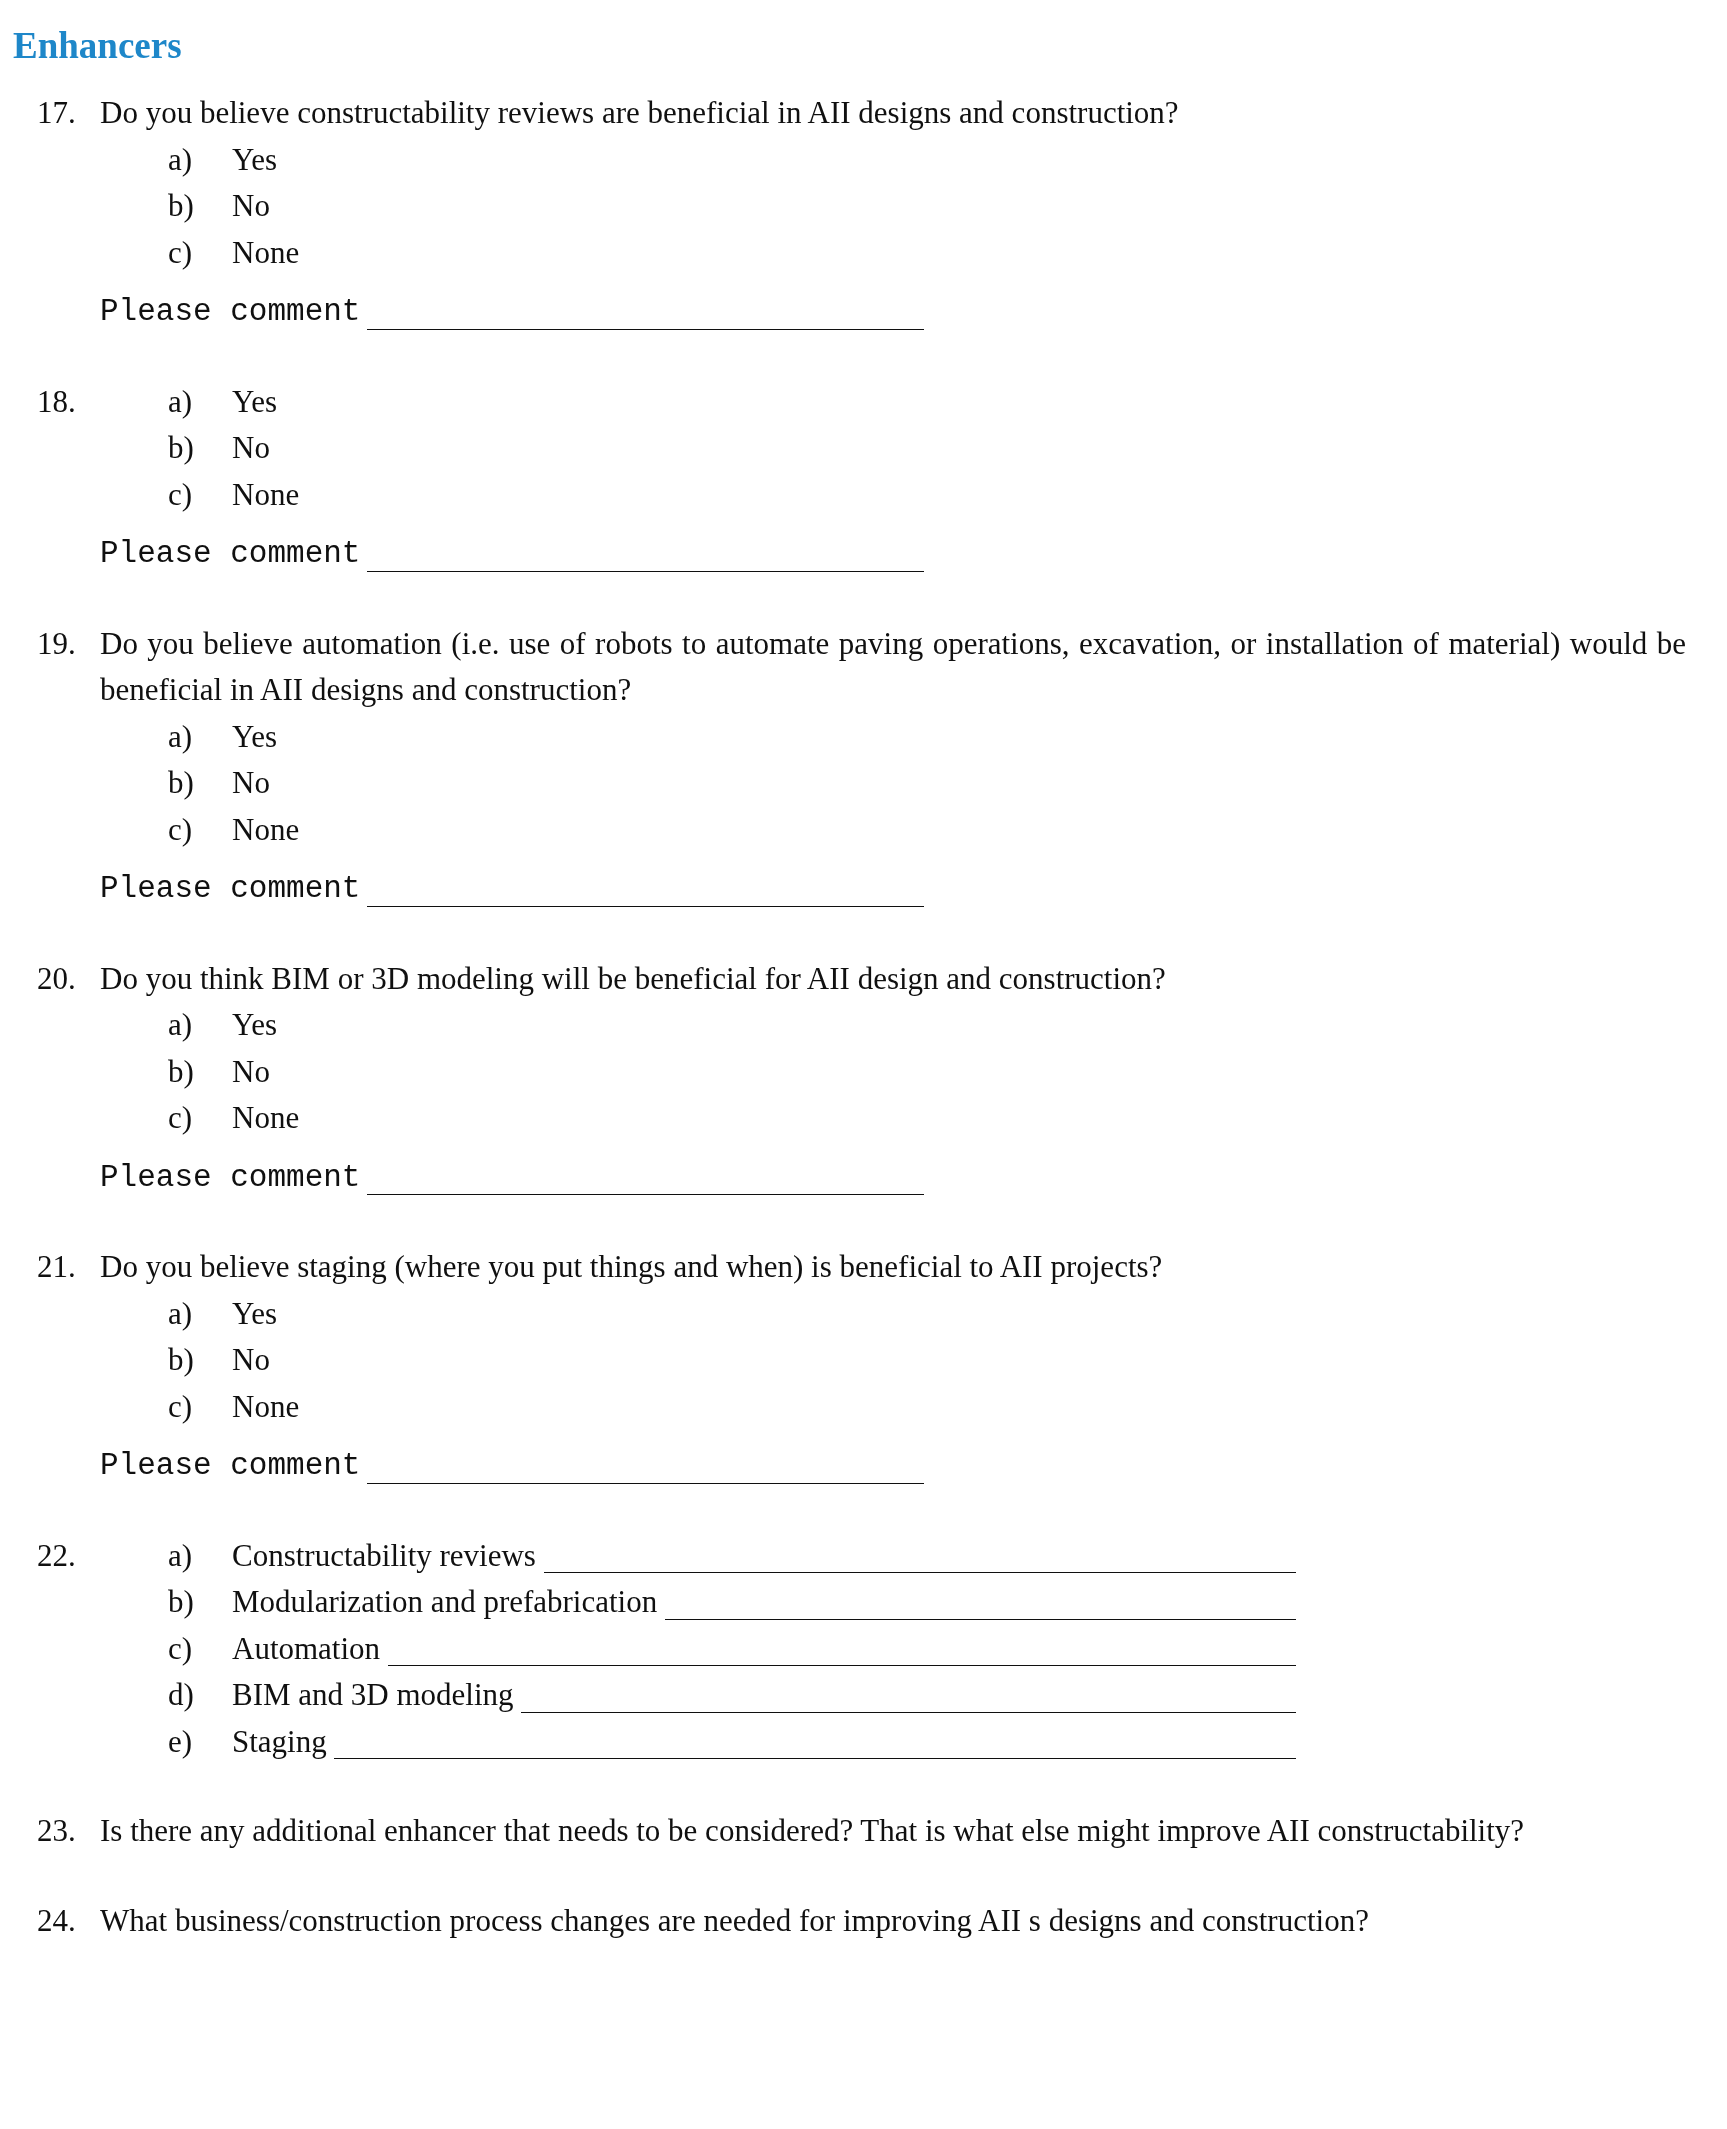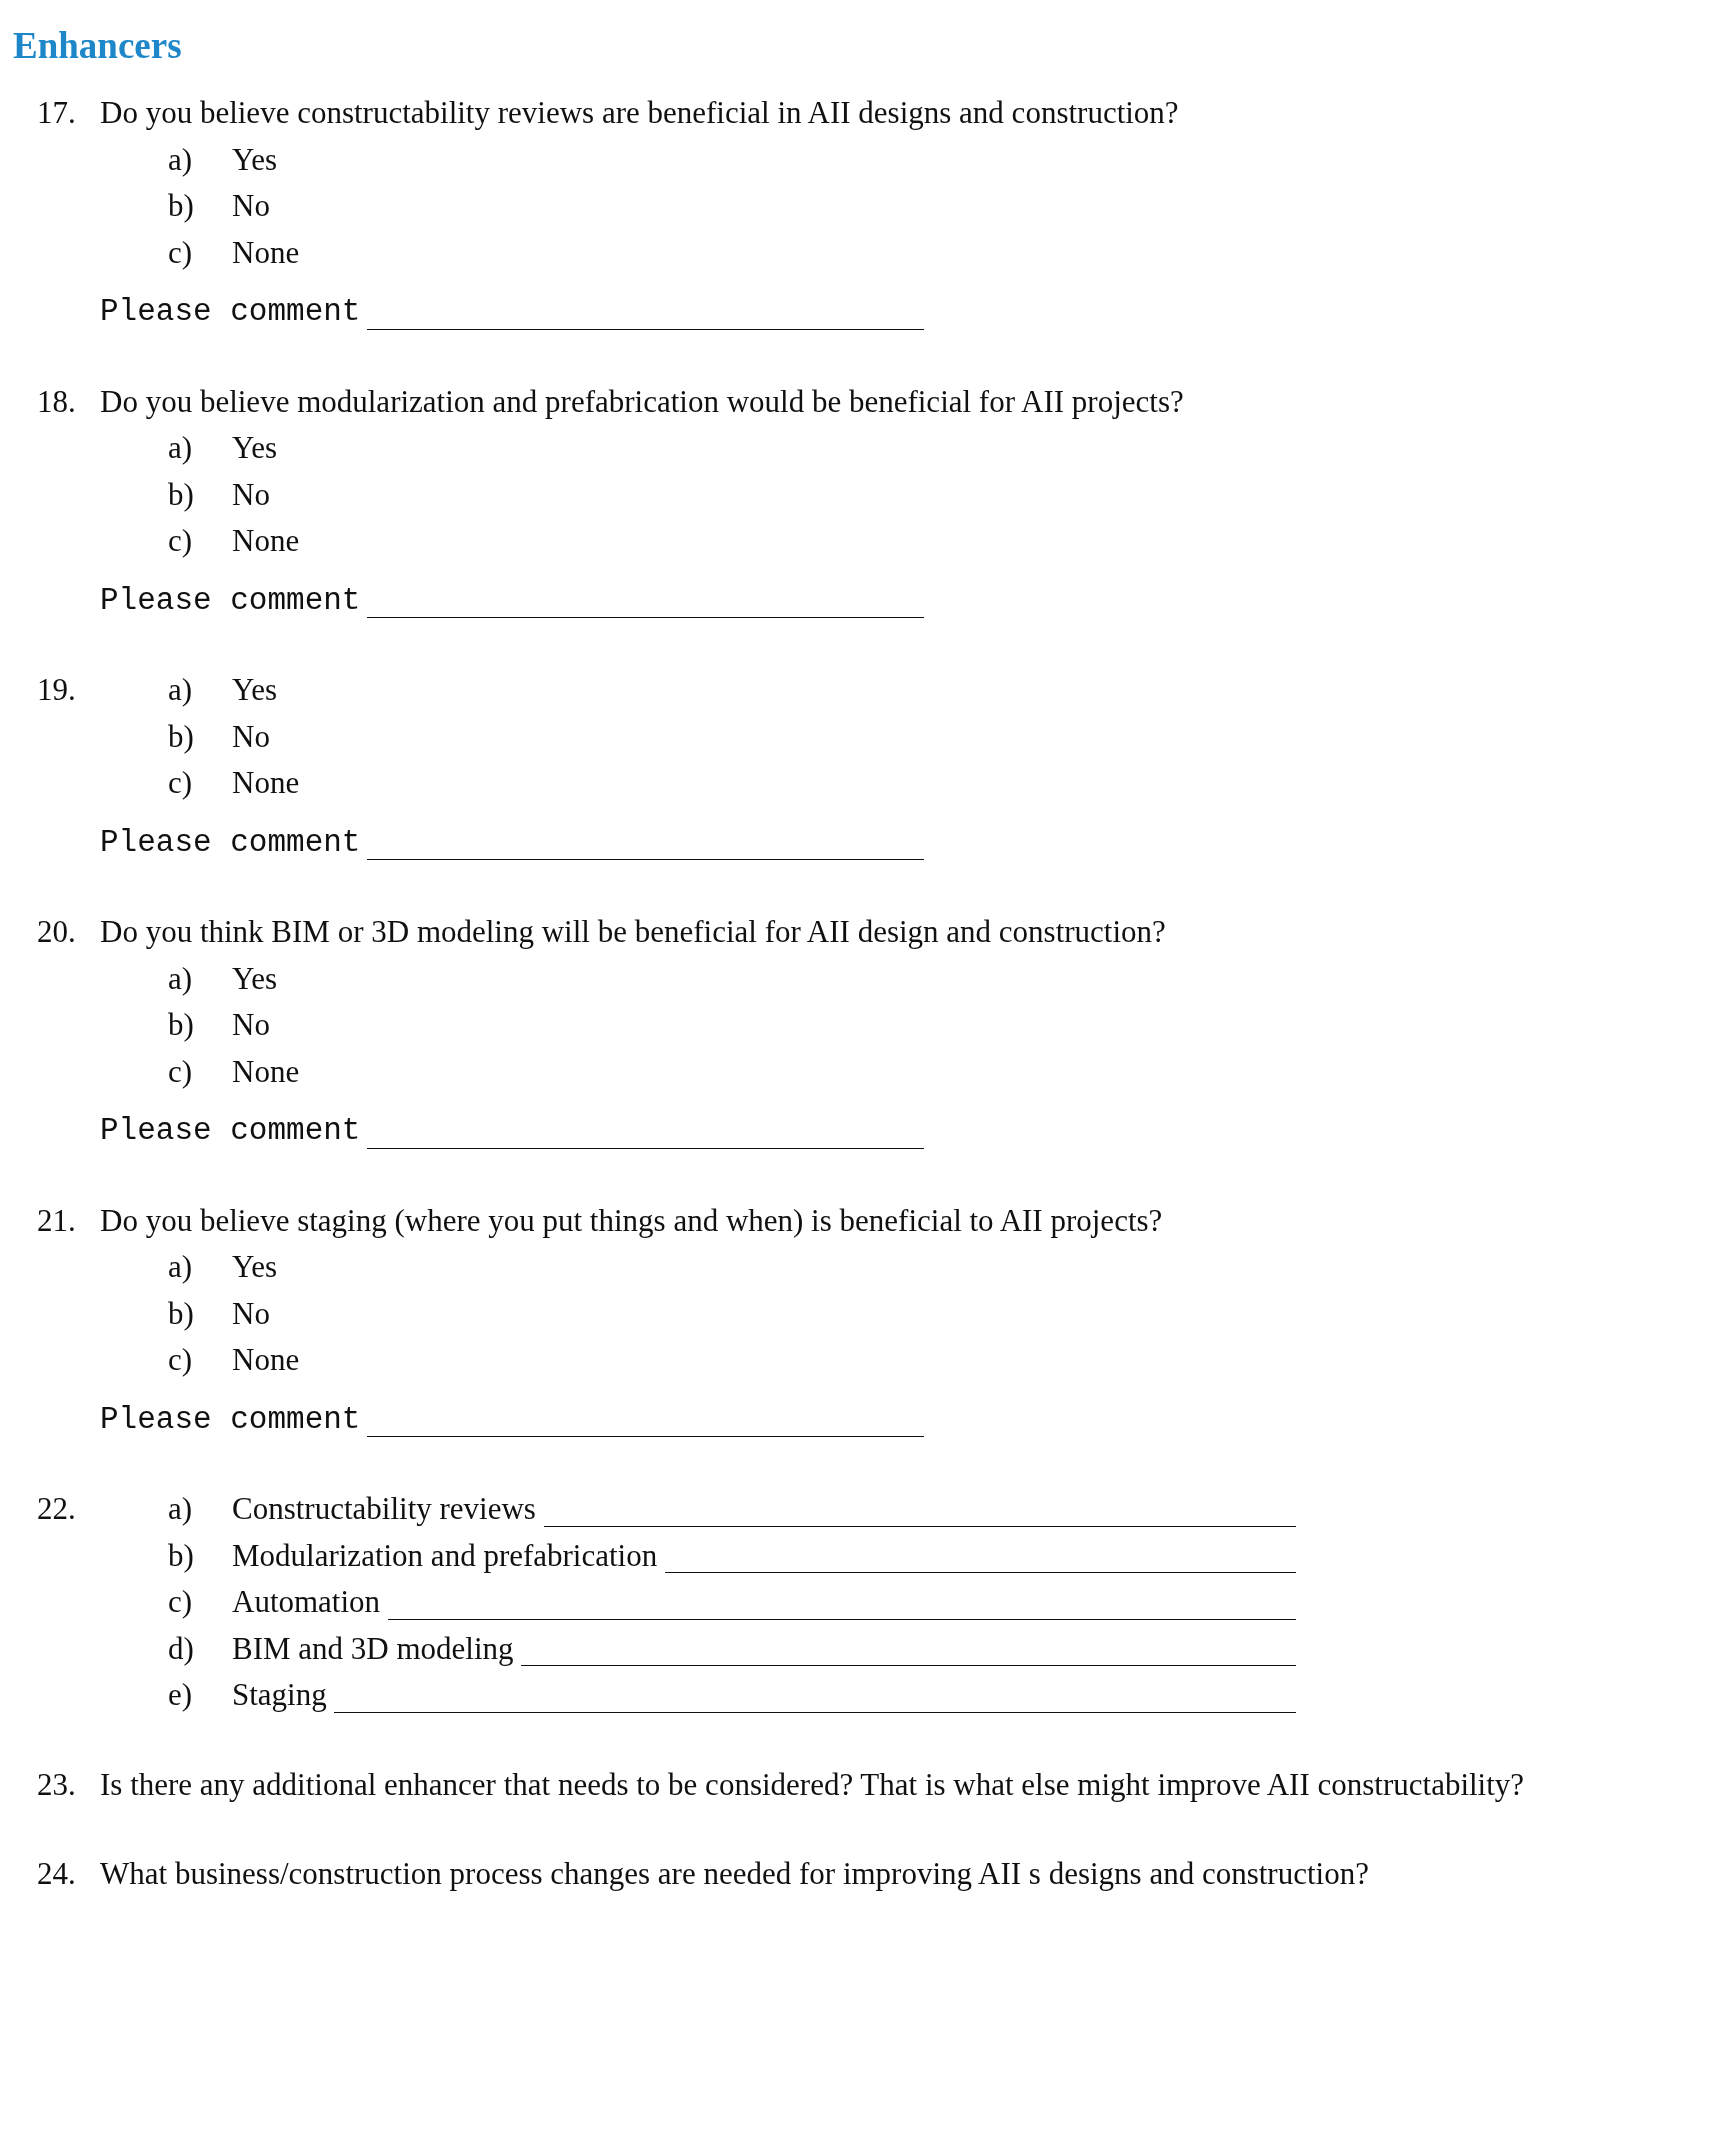--- a/index.html
+++ b/index.html
@@ -93,21 +93,20 @@
       <div class="comment-row">
         <span class="comment-label">Please comment</span>
         <span class="comment-line"></span>
       </div>
     </div>
   </section>
 
   <section class="question">
     <span class="q-num">18.</span>
     <div class="q-body">
-      <p class="q-text">Do you believe modularization and prefabrication would be beneficial for AII projects?</p>
       <div class="option">
         <span class="opt-letter">a)</span>
         <span class="opt-label">Yes</span>
       </div>
       <div class="option">
         <span class="opt-letter">b)</span>
         <span class="opt-label">No</span>
       </div>
       <div class="option">
         <span class="opt-letter">c)</span>
@@ -116,20 +115,21 @@
       <div class="comment-row">
         <span class="comment-label">Please comment</span>
         <span class="comment-line"></span>
       </div>
     </div>
   </section>
 
   <section class="question">
     <span class="q-num">19.</span>
     <div class="q-body">
+      <p class="q-text">Do you believe automation (i.e. use of robots to automate paving operations, excavation, or installation of material) would be beneficial in AII designs and construction?</p>
       <div class="option">
         <span class="opt-letter">a)</span>
         <span class="opt-label">Yes</span>
       </div>
       <div class="option">
         <span class="opt-letter">b)</span>
         <span class="opt-label">No</span>
       </div>
       <div class="option">
         <span class="opt-letter">c)</span>

